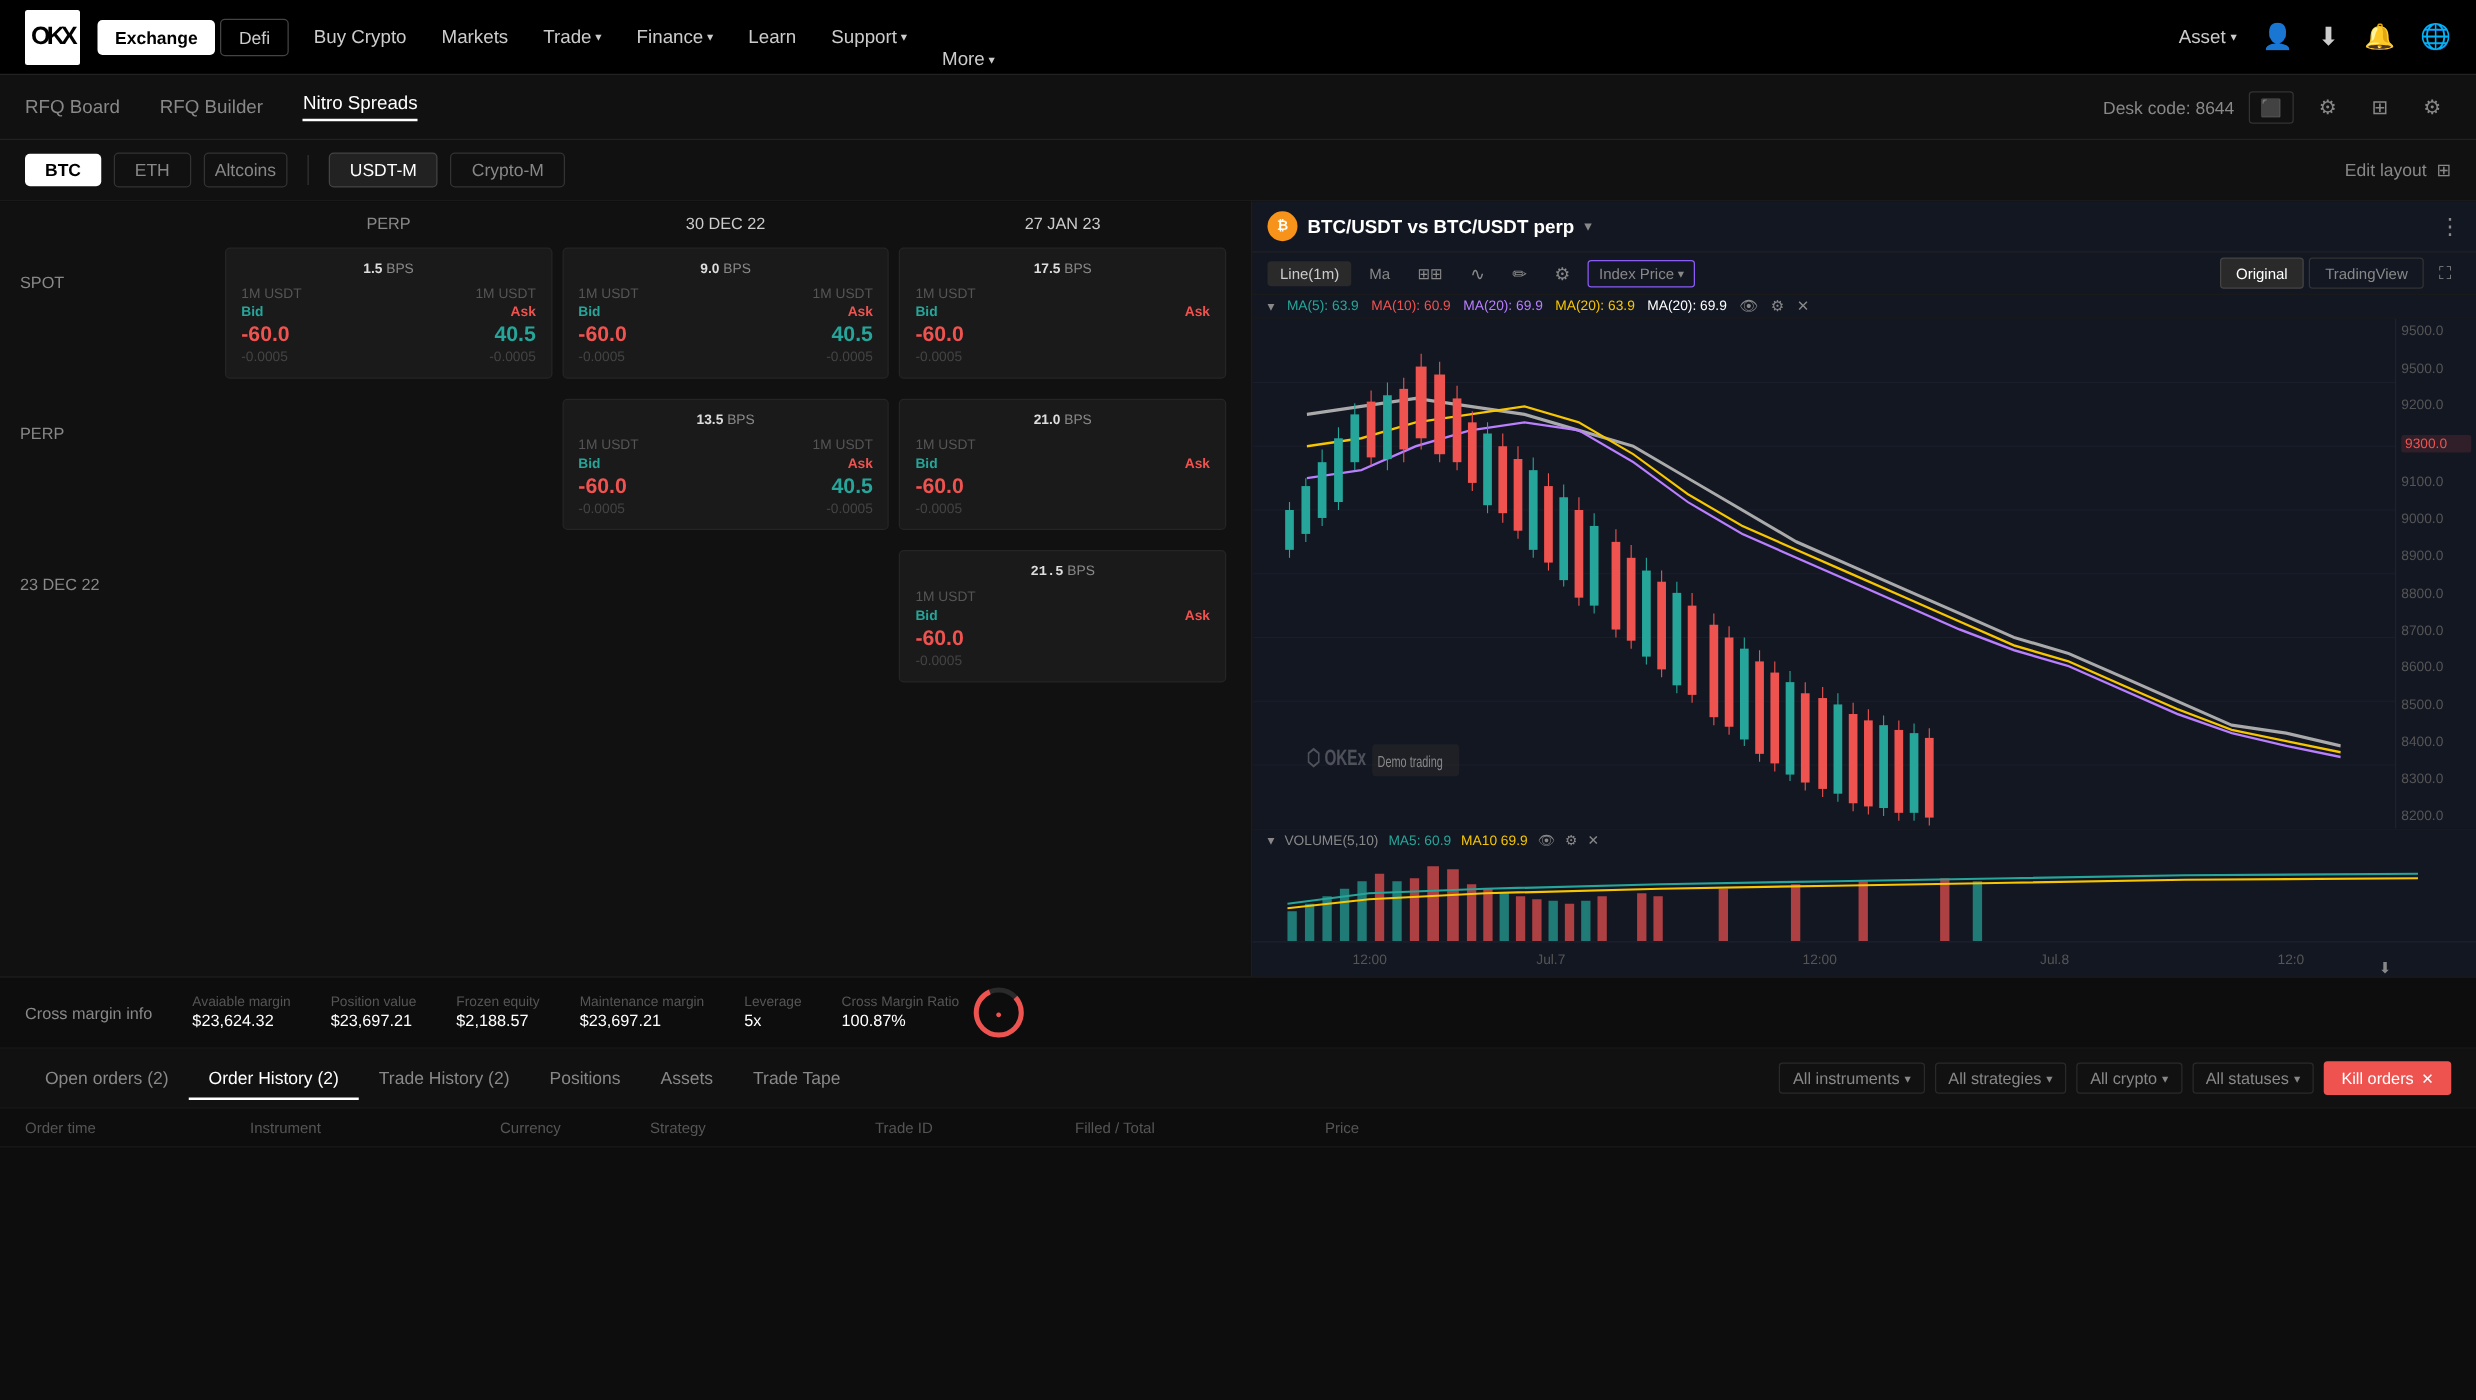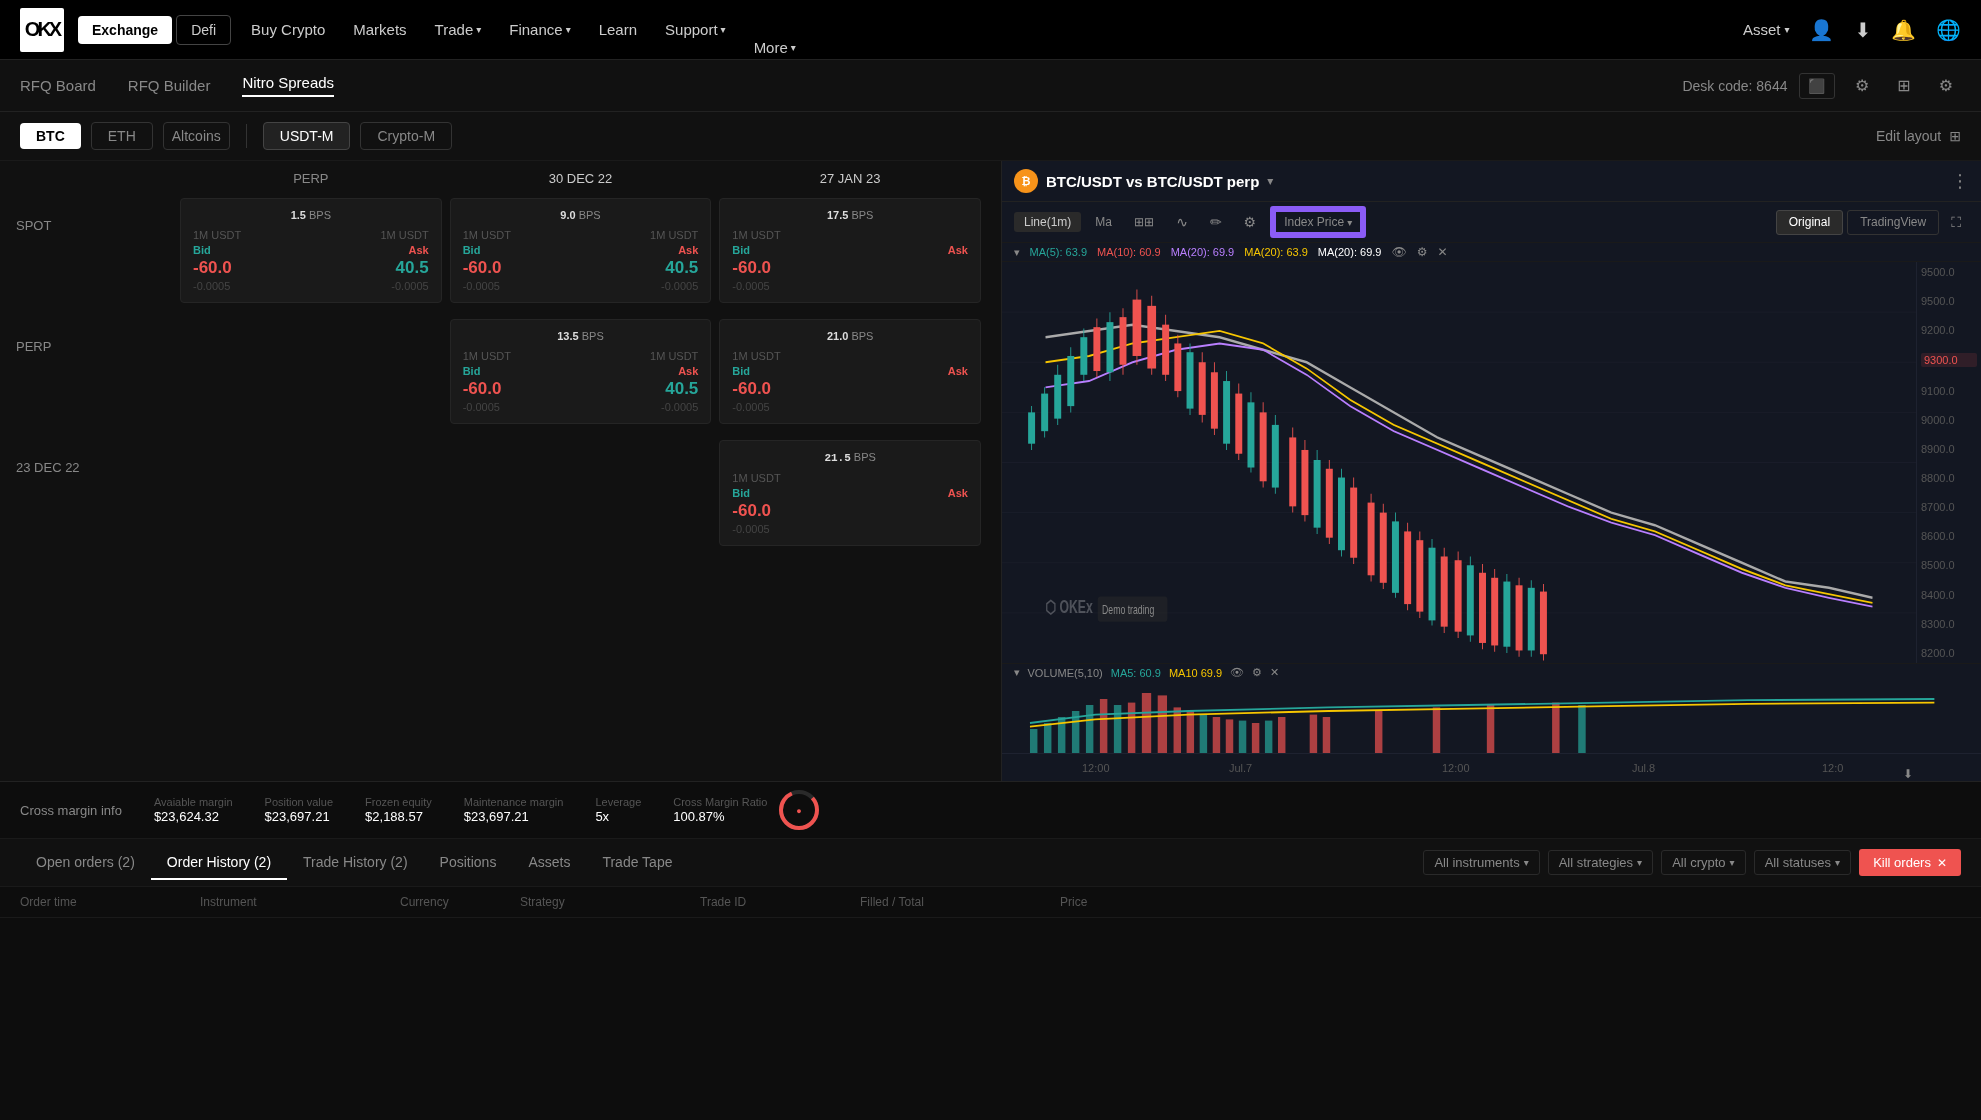--- a/index.html
+++ b/index.html
@@ -234,21 +234,21 @@
       <div style="color:#888;cursor:pointer;margin-left:auto;font-size:18px;">⋮</div>
     </div>
 
     <div style="display:flex;align-items:center;padding:4px 12px;gap:6px;border-bottom:1px solid #1a1a1a;flex-wrap:wrap;">
       <button style="background:#2a2a2a;border:none;color:#ccc;padding:3px 10px;border-radius:3px;cursor:pointer;font-size:12px;">Line(1m)</button>
       <button style="background:transparent;border:none;color:#888;padding:3px 8px;cursor:pointer;font-size:12px;">Ma</button>
       <button style="background:transparent;border:none;color:#888;padding:3px 8px;cursor:pointer;font-size:12px;">⊞⊞</button>
       <button style="background:transparent;border:none;color:#888;padding:3px 8px;cursor:pointer;font-size:14px;">∿</button>
       <button style="background:transparent;border:none;color:#888;padding:3px 8px;cursor:pointer;font-size:14px;">✏</button>
       <button style="background:transparent;border:none;color:#888;padding:3px 8px;cursor:pointer;font-size:14px;">⚙</button>
-      <div style="display:flex;align-items:center;gap:3px;color:#888;font-size:12px;cursor:pointer;padding:3px 8px;border:6px solid #8b5cf6;border-radius:3px;">
+      <div style="display:flex;align-items:center;gap:3px;color:#888;font-size:12px;cursor:pointer;padding:3px 8px;border:1px solid #8b5cf6;border-radius:3px;">
         <span>Index Price</span>
           <span style="font-size:10px;">▾</span>
       </div>
       <div style="margin-left:auto;display:flex;gap:4px;">
         <button style="background:#2a2a2a;border:1px solid #444;color:#fff;padding:4px 12px;border-radius:3px;cursor:pointer;font-size:12px;">Original</button>
         <button style="background:transparent;border:1px solid #333;color:#888;padding:4px 12px;border-radius:3px;cursor:pointer;font-size:12px;">TradingView</button>
         <button style="background:transparent;border:none;color:#888;padding:4px 8px;cursor:pointer;font-size:14px;">⛶</button>
       </div>
     </div>
 

